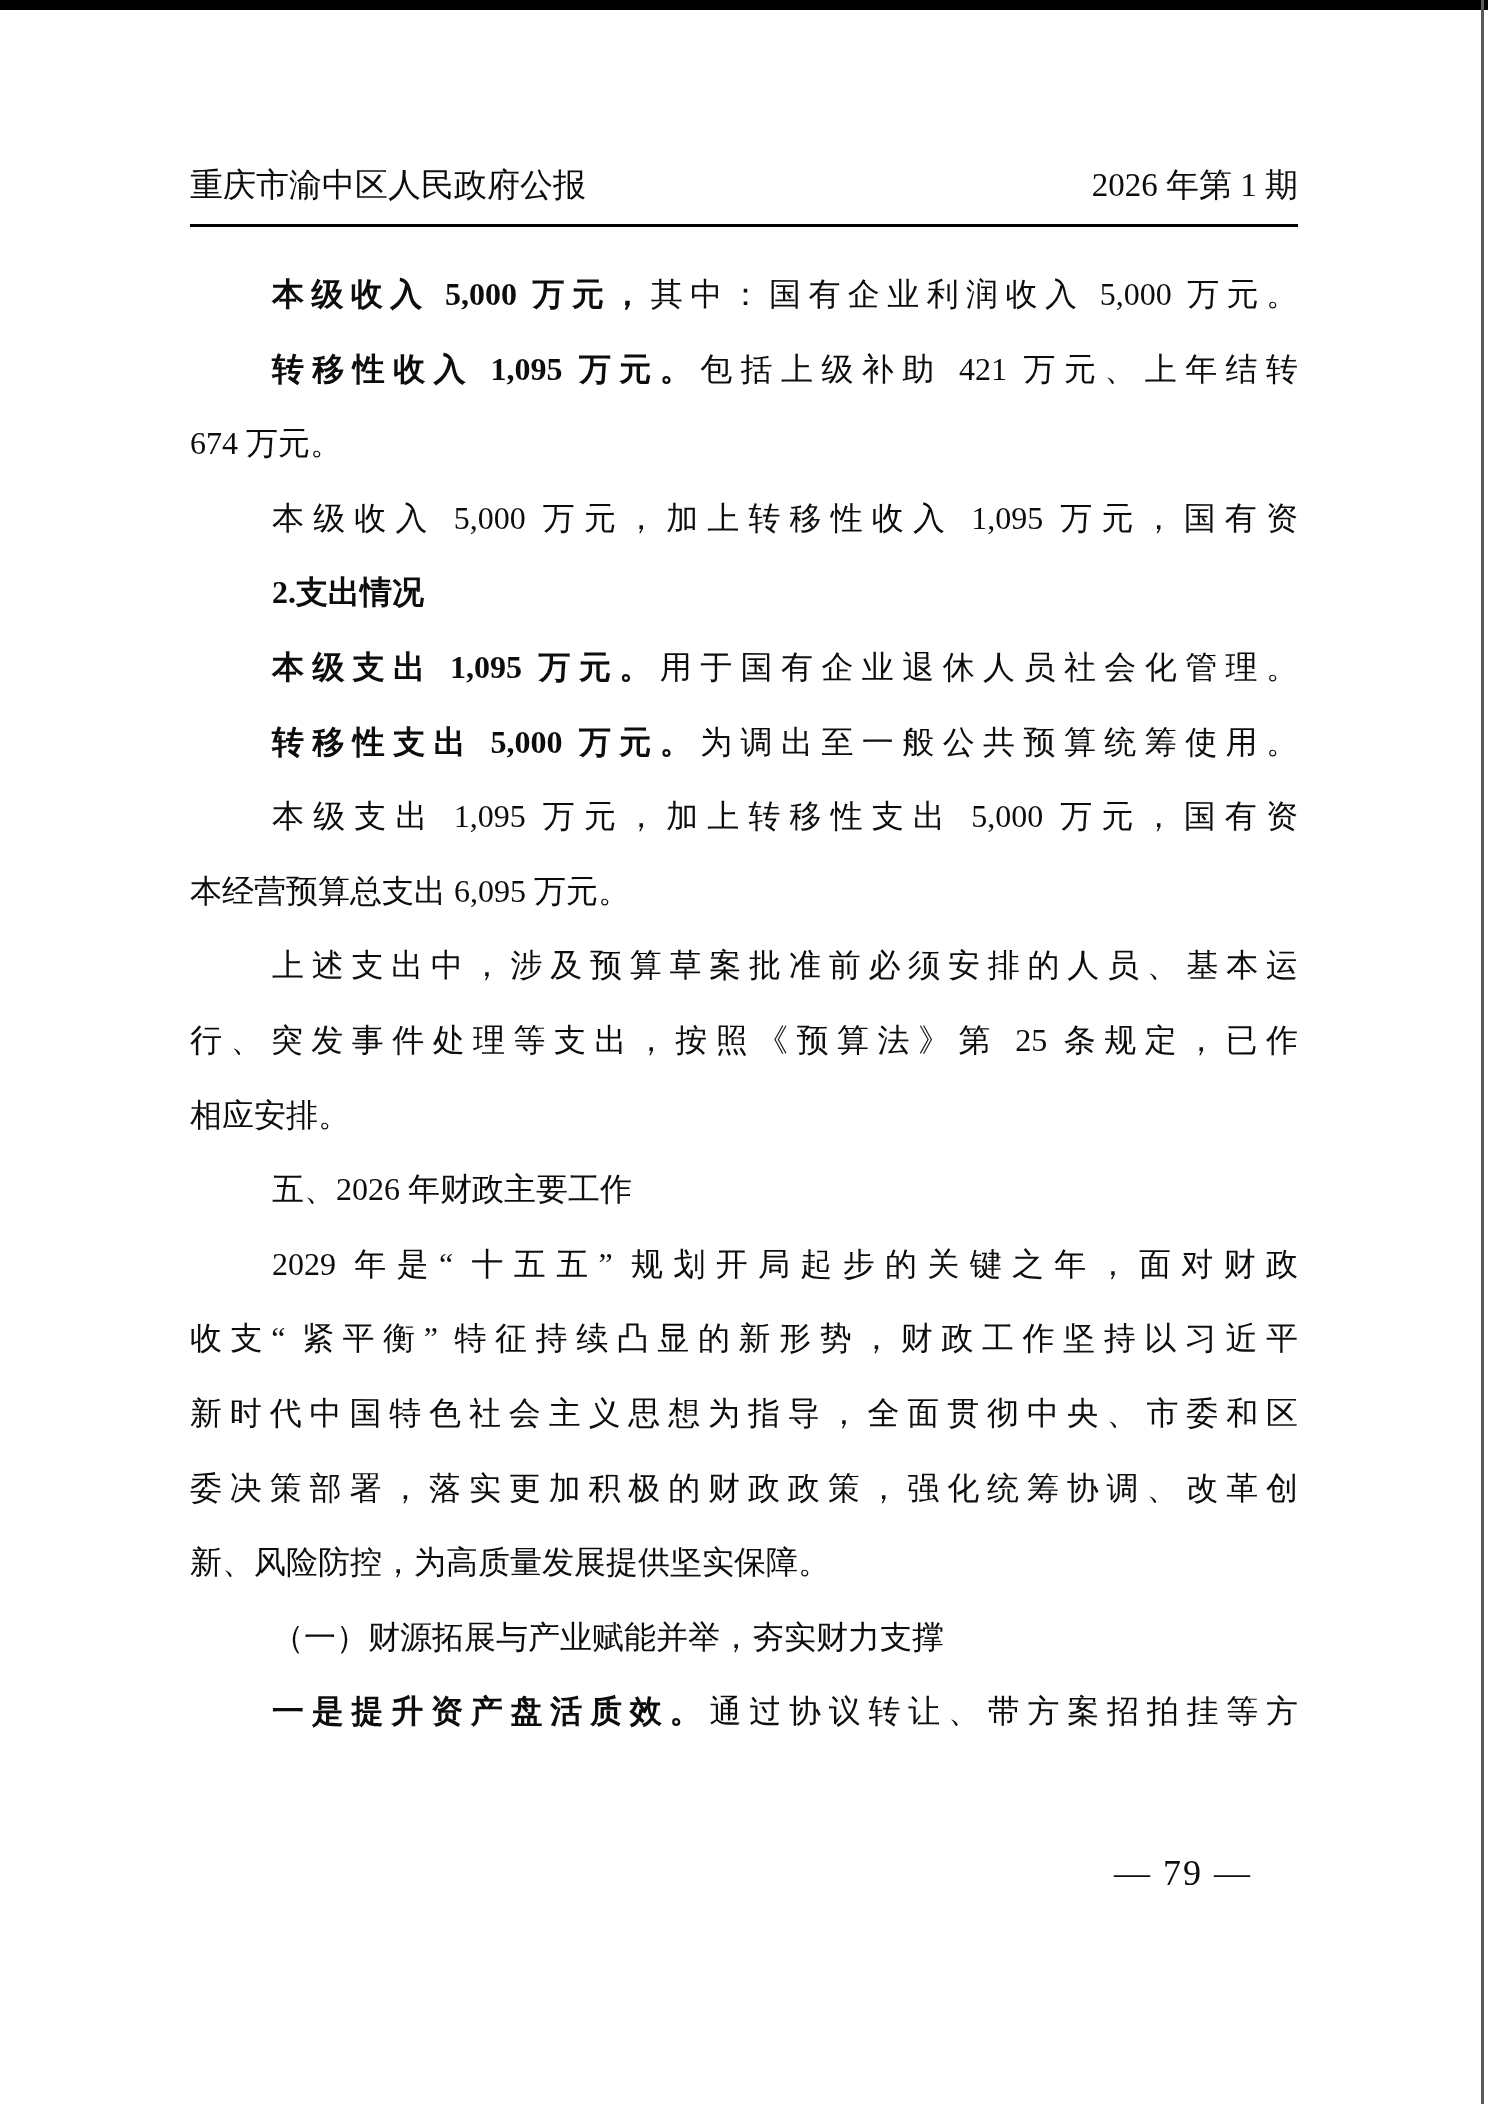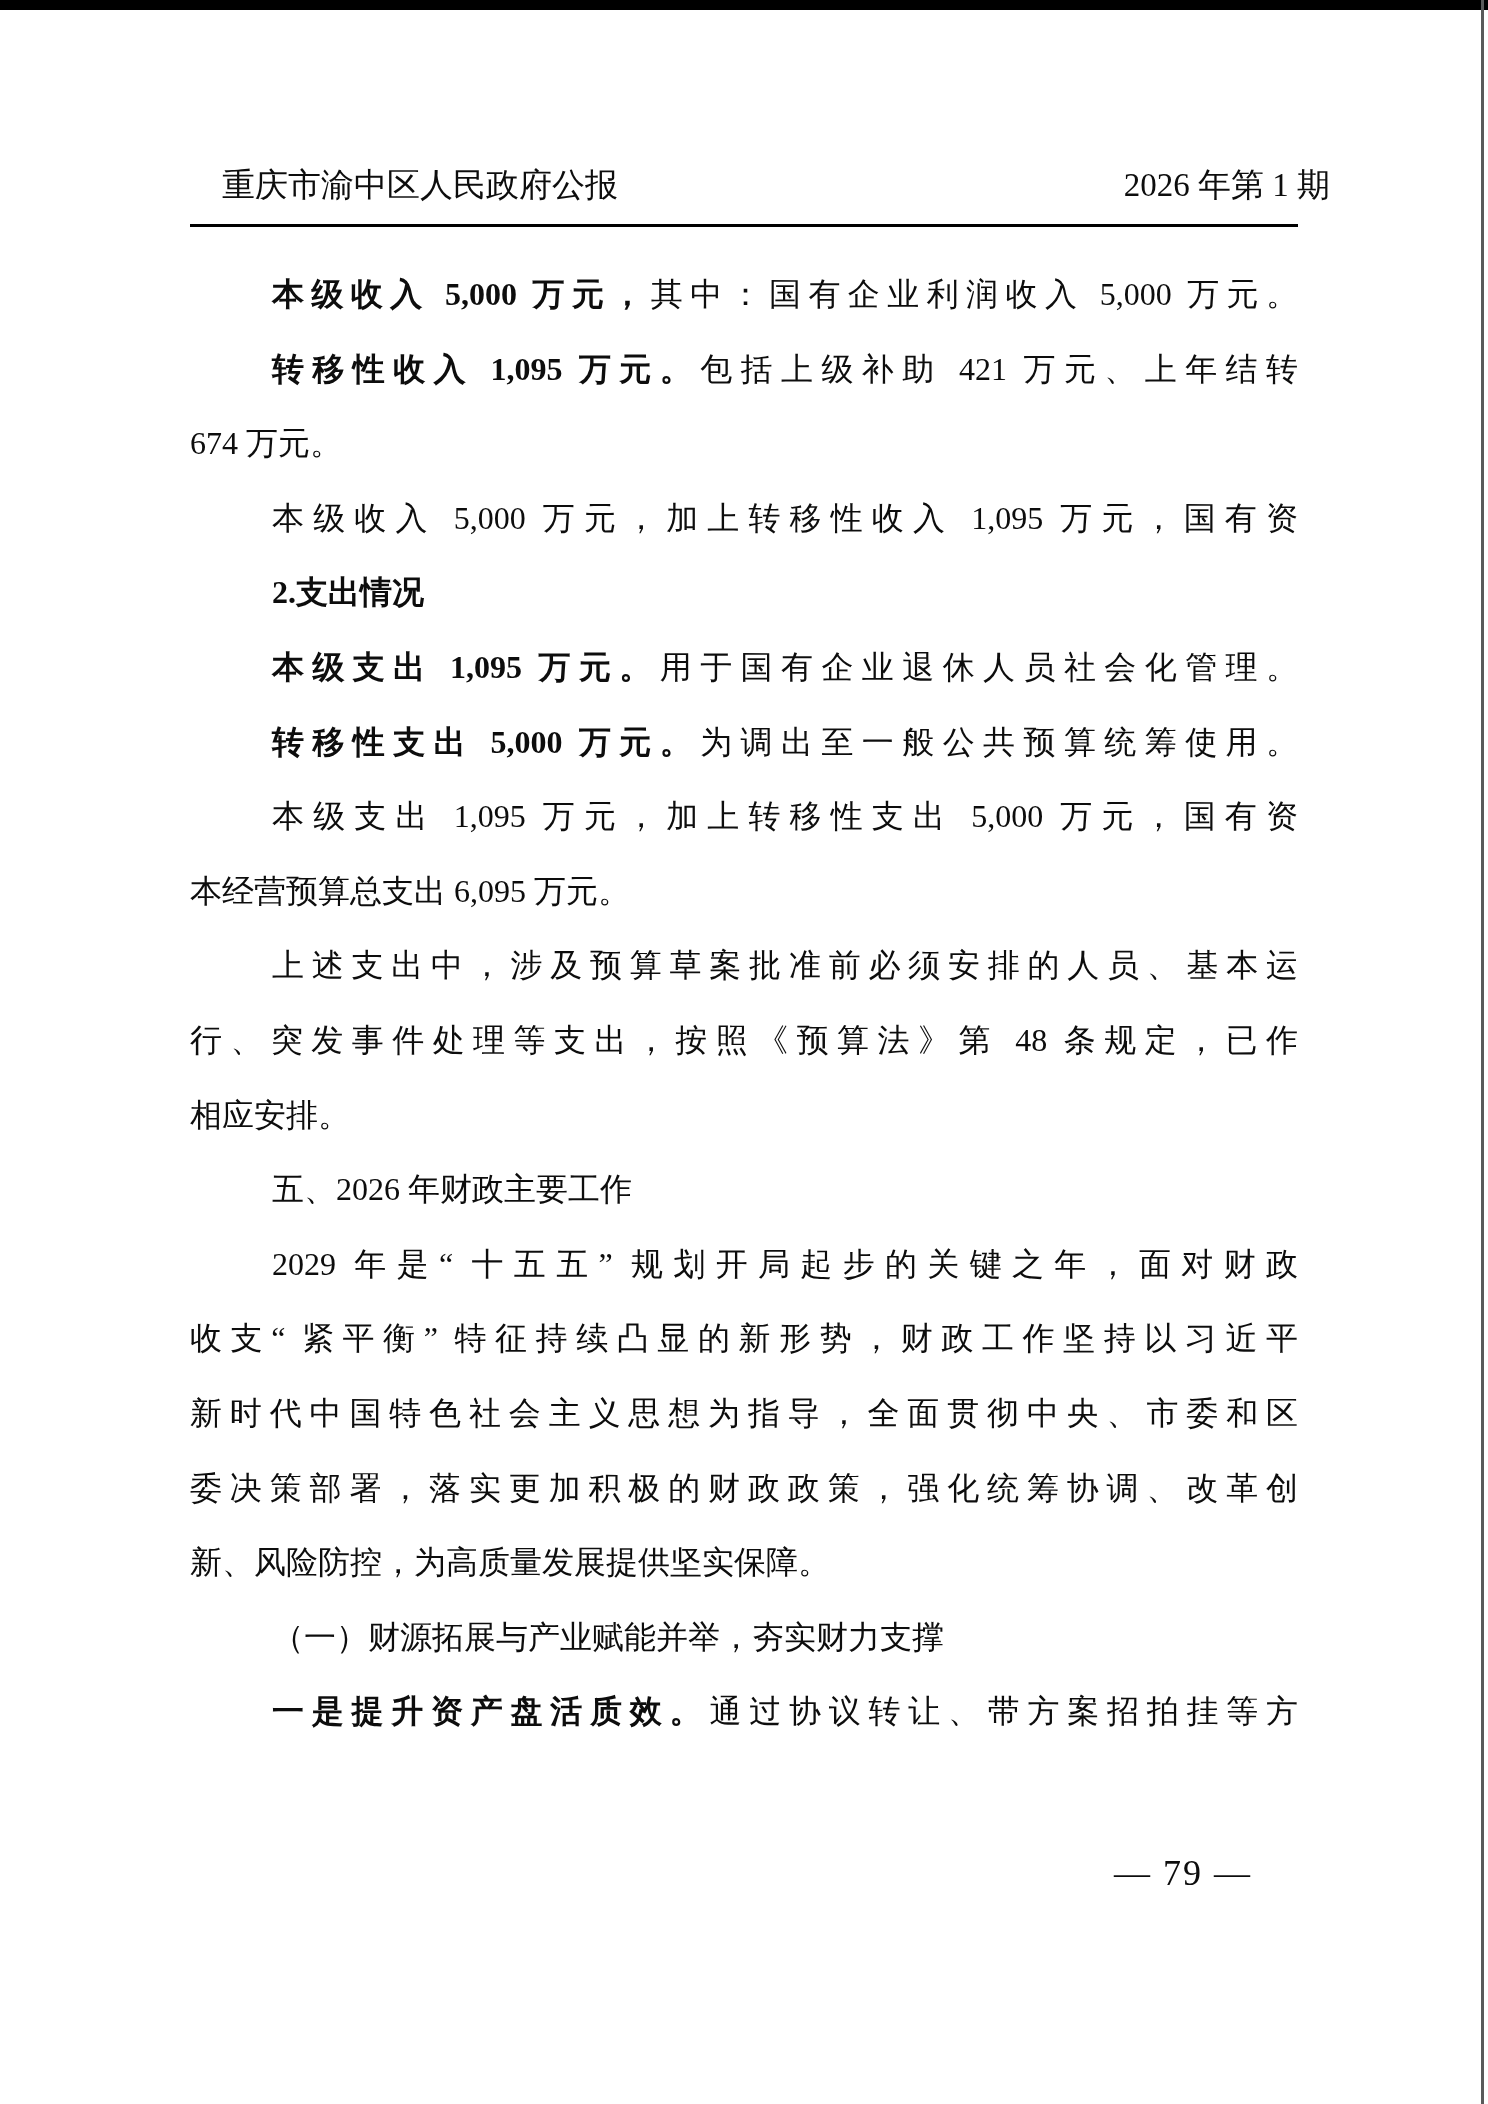--- a/index.html
+++ b/index.html
@@ -16,21 +16,21 @@
     position: absolute; top: 0; left: 0;
     width: 100%; height: 10px; background: #000000;
   }
   .right-edge {
     position: absolute; top: 0; left: 1481px;
     width: 3px; height: 100%; background: #5a5a5a;
   }
   .header {
     position: absolute; left: 190px; top: 163px; width: 1108px;
     display: flex; justify-content: space-between; align-items: flex-start;
-    font-size: 33px; line-height: 44px; white-space: nowrap; margin-left: 32px;
+    font-size: 33px; line-height: 44px; white-space: nowrap;
   }
   .rule {
     position: absolute; left: 190px; top: 224px;
     width: 1108px; height: 3px; background: #000000;
   }
   .content {
     position: absolute; left: 190px; top: 257px; width: 1108px;
   }
   .line {
     margin: 0; padding: 0;
@@ -66,21 +66,21 @@
       <p class="line fill indent"><span class="seg b">本级收入 5,000 万元，</span><span class="seg">其中：国有企业利润收入 5,000 万元。</span></p>
       <p class="line fill indent"><span class="seg b">转移性收入 1,095 万元。</span><span class="seg">包括上级补助 421 万元、上年结转</span></p>
       <p class="line"><span class="seg">674 万元。</span></p>
       <p class="line fill indent"><span class="seg">本级收入 5,000 万元，加上转移性收入 1,095 万元，国有资</span></p>
       <p class="line indent"><span class="seg b">2.支出情况</span></p>
       <p class="line fill indent"><span class="seg b">本级支出 1,095 万元。</span><span class="seg">用于国有企业退休人员社会化管理。</span></p>
       <p class="line fill indent"><span class="seg b">转移性支出 5,000 万元。</span><span class="seg">为调出至一般公共预算统筹使用。</span></p>
       <p class="line fill indent"><span class="seg">本级支出 1,095 万元，加上转移性支出 5,000 万元，国有资</span></p>
       <p class="line"><span class="seg">本经营预算总支出 6,095 万元。</span></p>
       <p class="line fill indent"><span class="seg">上述支出中，涉及预算草案批准前必须安排的人员、基本运</span></p>
-      <p class="line fill"><span class="seg">行、突发事件处理等支出，按照《预算法》第 48 条规定，已作</span></p>
+      <p class="line fill"><span class="seg">行、突发事件处理等支出，按照《预算法》第 25 条规定，已作</span></p>
       <p class="line"><span class="seg">相应安排。</span></p>
       <p class="line indent"><span class="seg">五、2026 年财政主要工作</span></p>
       <p class="line fill indent"><span class="seg">2029 年是“ 十五五” 规划开局起步的关键之年，面对财政</span></p>
       <p class="line fill"><span class="seg">收支“ 紧平衡” 特征持续凸显的新形势，财政工作坚持以习近平</span></p>
       <p class="line fill"><span class="seg">新时代中国特色社会主义思想为指导，全面贯彻中央、市委和区</span></p>
       <p class="line fill"><span class="seg">委决策部署，落实更加积极的财政政策，强化统筹协调、改革创</span></p>
       <p class="line"><span class="seg">新、风险防控，为高质量发展提供坚实保障。</span></p>
       <p class="line indent"><span class="seg">（一）财源拓展与产业赋能并举，夯实财力支撑</span></p>
       <p class="line fill indent"><span class="seg b">一是提升资产盘活质效。</span><span class="seg">通过协议转让、带方案招拍挂等方</span></p>
     </main>

